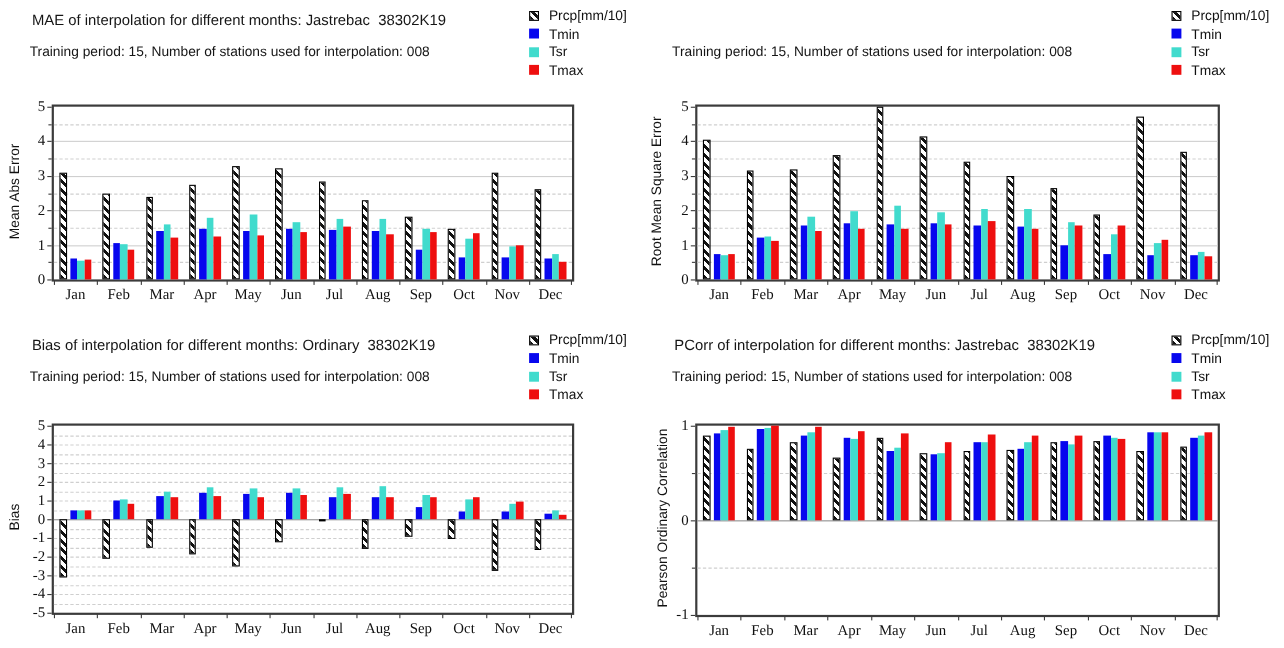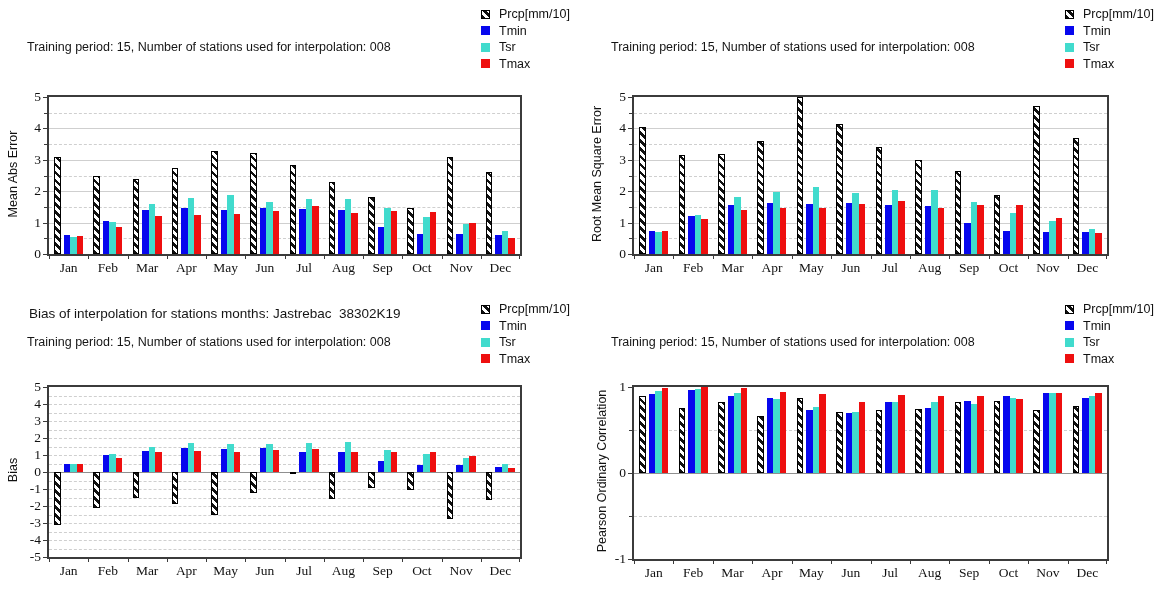--- a/index.html
+++ b/index.html
@@ -30,20 +30,21 @@
     color:#111;text-align:right;width:32px;}
   .ytick{position:absolute;background:#3b3b3b;height:1px;}
   .xtick{position:absolute;background:#3b3b3b;width:1px;height:4px;}
 </style>
 </head>
 <body>
 
 <div class="figure">
 
   <div class="panel" style="left:0;top:0;">
+    <div class="title">MAE of interpolation for different months: Jastrebac  38302K19</div>
     <div class="subtitle">Training period: 15, Number of stations used for interpolation: 008</div>
     <div class="legend">
         <div class="legend-item">
           <div class="swatch hatch"></div>
           <div class="legend-label">Prcp[mm/10]</div>
         </div>
         <div class="legend-item">
           <div class="swatch" style="background: rgb(7, 7, 238);"></div>
           <div class="legend-label">Tmin</div>
         </div>
@@ -278,21 +279,21 @@
       <div class="ytick-label" style="left: 10px; top: 89px;">5</div>
       <div class="ytick" style="left: 44px; width: 4px; top: 97px;"></div>
       <div class="ytick" style="left: 45px; width: 3px; top: 238.3px;"></div>
       <div class="ytick" style="left: 45px; width: 3px; top: 206.9px;"></div>
       <div class="ytick" style="left: 45px; width: 3px; top: 175.5px;"></div>
       <div class="ytick" style="left: 45px; width: 3px; top: 144.1px;"></div>
       <div class="ytick" style="left: 45px; width: 3px; top: 112.7px;"></div>
     </div>
 
   <div class="panel" style="left:0;top:295px;">
-    <div class="title">Bias of interpolation for stations months: Jastrebac  38302K19</div>
+    <div class="title">Bias of interpolation for different months: Ordinary  38302K19</div>
     <div class="subtitle">Training period: 15, Number of stations used for interpolation: 008</div>
     <div class="legend">
         <div class="legend-item">
           <div class="swatch hatch"></div>
           <div class="legend-label">Prcp[mm/10]</div>
         </div>
         <div class="legend-item">
           <div class="swatch" style="background: rgb(7, 7, 238);"></div>
           <div class="legend-label">Tmin</div>
         </div>
@@ -418,20 +419,21 @@
       <div class="ytick" style="left: 43px; width: 4px; top: 143px;"></div>
       <div class="ytick-label" style="left: 9px; top: 118px;">3</div>
       <div class="ytick" style="left: 43px; width: 4px; top: 126px;"></div>
       <div class="ytick-label" style="left: 9px; top: 101px;">4</div>
       <div class="ytick" style="left: 43px; width: 4px; top: 109px;"></div>
       <div class="ytick-label" style="left: 9px; top: 84px;">5</div>
       <div class="ytick" style="left: 43px; width: 4px; top: 92px;"></div>
     </div>
 
   <div class="panel" style="left:584px;top:295px;">
+    <div class="title">PCorr of interpolation for different months: Jastrebac  38302K19</div>
     <div class="subtitle">Training period: 15, Number of stations used for interpolation: 008</div>
     <div class="legend">
         <div class="legend-item">
           <div class="swatch hatch"></div>
           <div class="legend-label">Prcp[mm/10]</div>
         </div>
         <div class="legend-item">
           <div class="swatch" style="background: rgb(7, 7, 238);"></div>
           <div class="legend-label">Tmin</div>
         </div>

